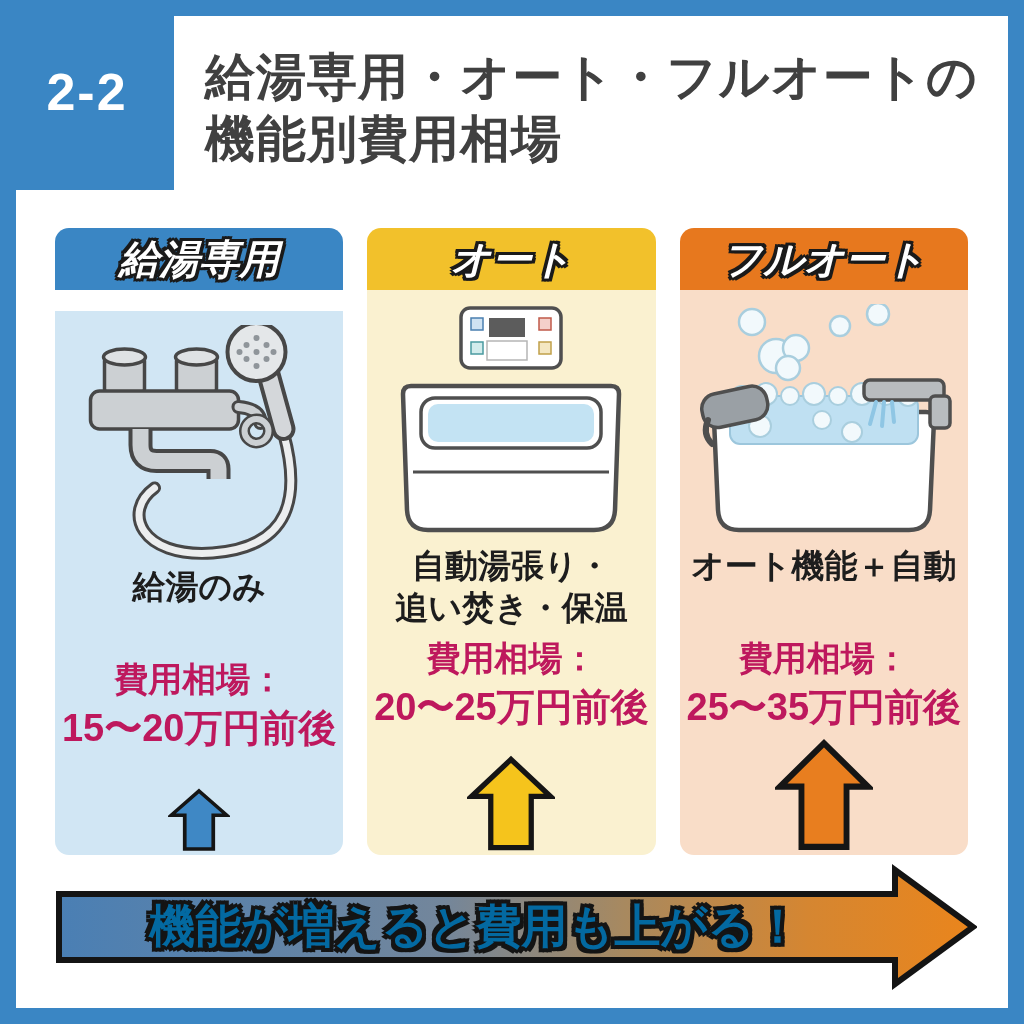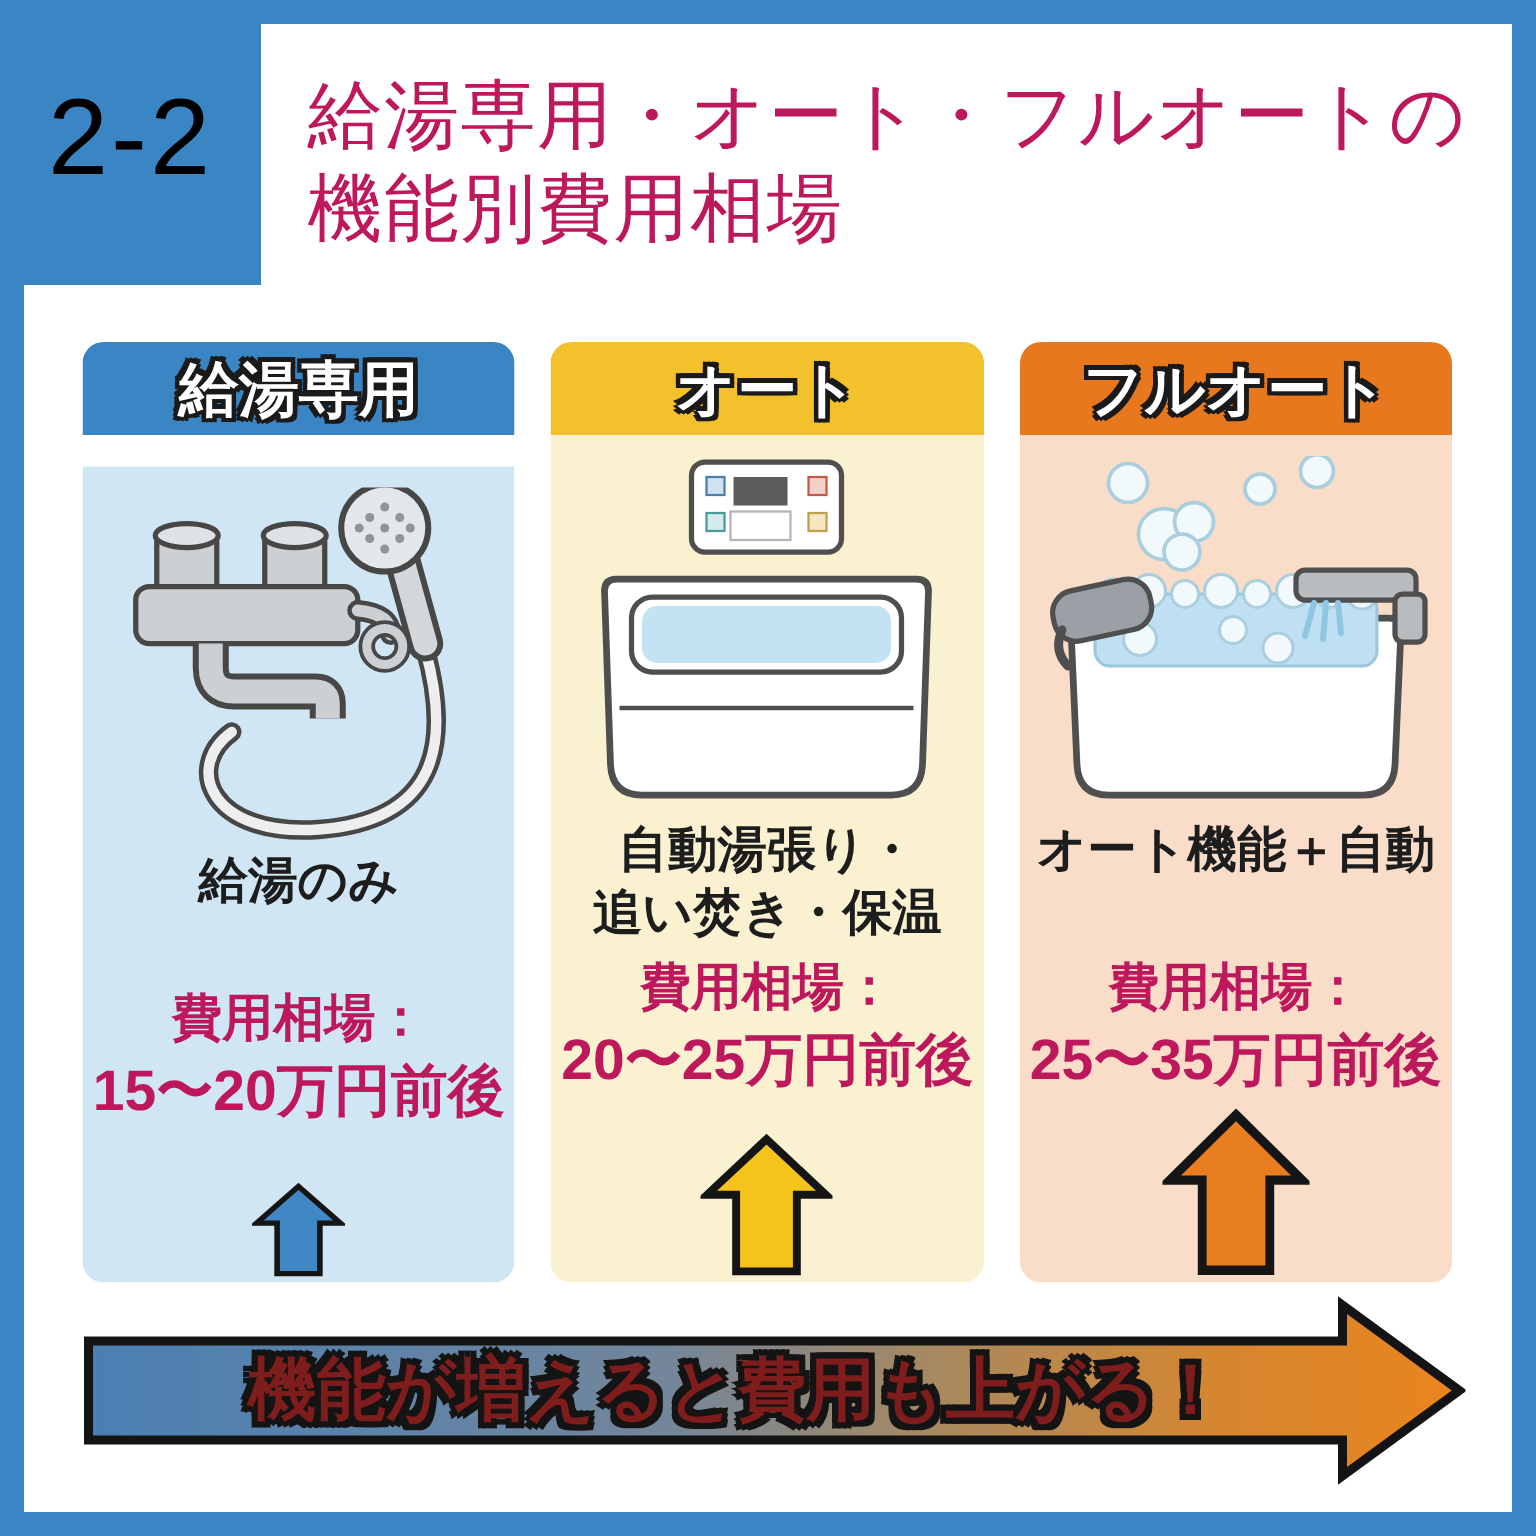--- a/index.html
+++ b/index.html
@@ -16,46 +16,47 @@
     border: 16px solid #3a86c4;
     pointer-events: none;
   }
   .badge {
     position: absolute; left: 0; top: 0;
     width: 174px; height: 190px;
     background: #3a86c4;
     display: flex; align-items: center; justify-content: center;
   }
   .badge span {
-    color: #000000; font-size: 72px; font-weight: 400; letter-spacing: 2px;
+    color: #ffffff; font-size: 52px; font-weight: 700; letter-spacing: 2px;
     padding-bottom: 6px;
   }
   .title {
     position: absolute; left: 205px; top: 46px;
-    color: #be185d; font-size: 50px; font-weight: 400;
+    color: #404040; font-size: 50px; font-weight: 700;
     line-height: 62px; letter-spacing: 1px; white-space: nowrap;
   }
   .columns {
     position: absolute; left: 55px; top: 228px;
     width: 913px; height: 627px;
     display: flex; gap: 24px;
   }
   .col {
     flex: 1 1 0; border-radius: 14px; overflow: hidden;
     display: flex; flex-direction: column; position: relative;
   }
   .col-header {
     height: 62px; flex: 0 0 62px;
     display: flex; align-items: center; justify-content: center;
   }
   .outline-text {
     color: #ffffff; font-weight: 900; white-space: nowrap;
     text-shadow:
       -3px -3px 0 #1a1a1a, 3px -3px 0 #1a1a1a, -3px 3px 0 #1a1a1a, 3px 3px 0 #1a1a1a,
       -3px 0 0 #1a1a1a, 3px 0 0 #1a1a1a, 0 -3px 0 #1a1a1a, 0 3px 0 #1a1a1a;
+    font-style: italic;
   }
   .col-header .outline-text { font-size: 40px; }
   .hdr-1 { background: #3a86c4; }
   .hdr-2 { background: #f2c12b; }
   .hdr-3 { background: #e7781e; align-items: center; }
   .col-body { position: relative; flex: 1 1 auto; }
   .body-1 { background: #d1e6f4; margin-top: 21px; }
   .body-2 { background: #faf1d0; }
   .body-3 { background: #f9ddc8; }
   .icon-wrap {
@@ -73,23 +74,23 @@
   }
   .price-label { font-size: 34px; line-height: 46px; }
   .price-value { font-size: 38px; line-height: 52px; }
   .up-arrow {
     position: absolute; bottom: 3px; left: 50%; transform: translateX(-50%);
   }
   .footer {
     position: absolute; left: 55px; top: 863px; width: 922px; height: 128px;
   }
   .footer-text {
-    position: absolute; left: 16px; top: 0; width: 840px; height: 128px;
-    display: flex; align-items: center; justify-content: center;
-    font-size: 46px; font-weight: 900; color: #7f1d1d; white-space: nowrap;
+    position: absolute; left: 0; top: 0; width: 840px; height: 128px;
+    display: flex; align-items: center; justify-content: center;
+    font-size: 46px; font-weight: 900; color: #0369a1; white-space: nowrap;
     text-shadow:
       -4px -4px 0 #141414, 4px -4px 0 #141414, -4px 4px 0 #141414, 4px 4px 0 #141414,
       -4px 0 0 #141414, 4px 0 0 #141414, 0 -4px 0 #141414, 0 4px 0 #141414;
   }
 </style>
 </head>
 <body>
 
 <div class="canvas">
 

